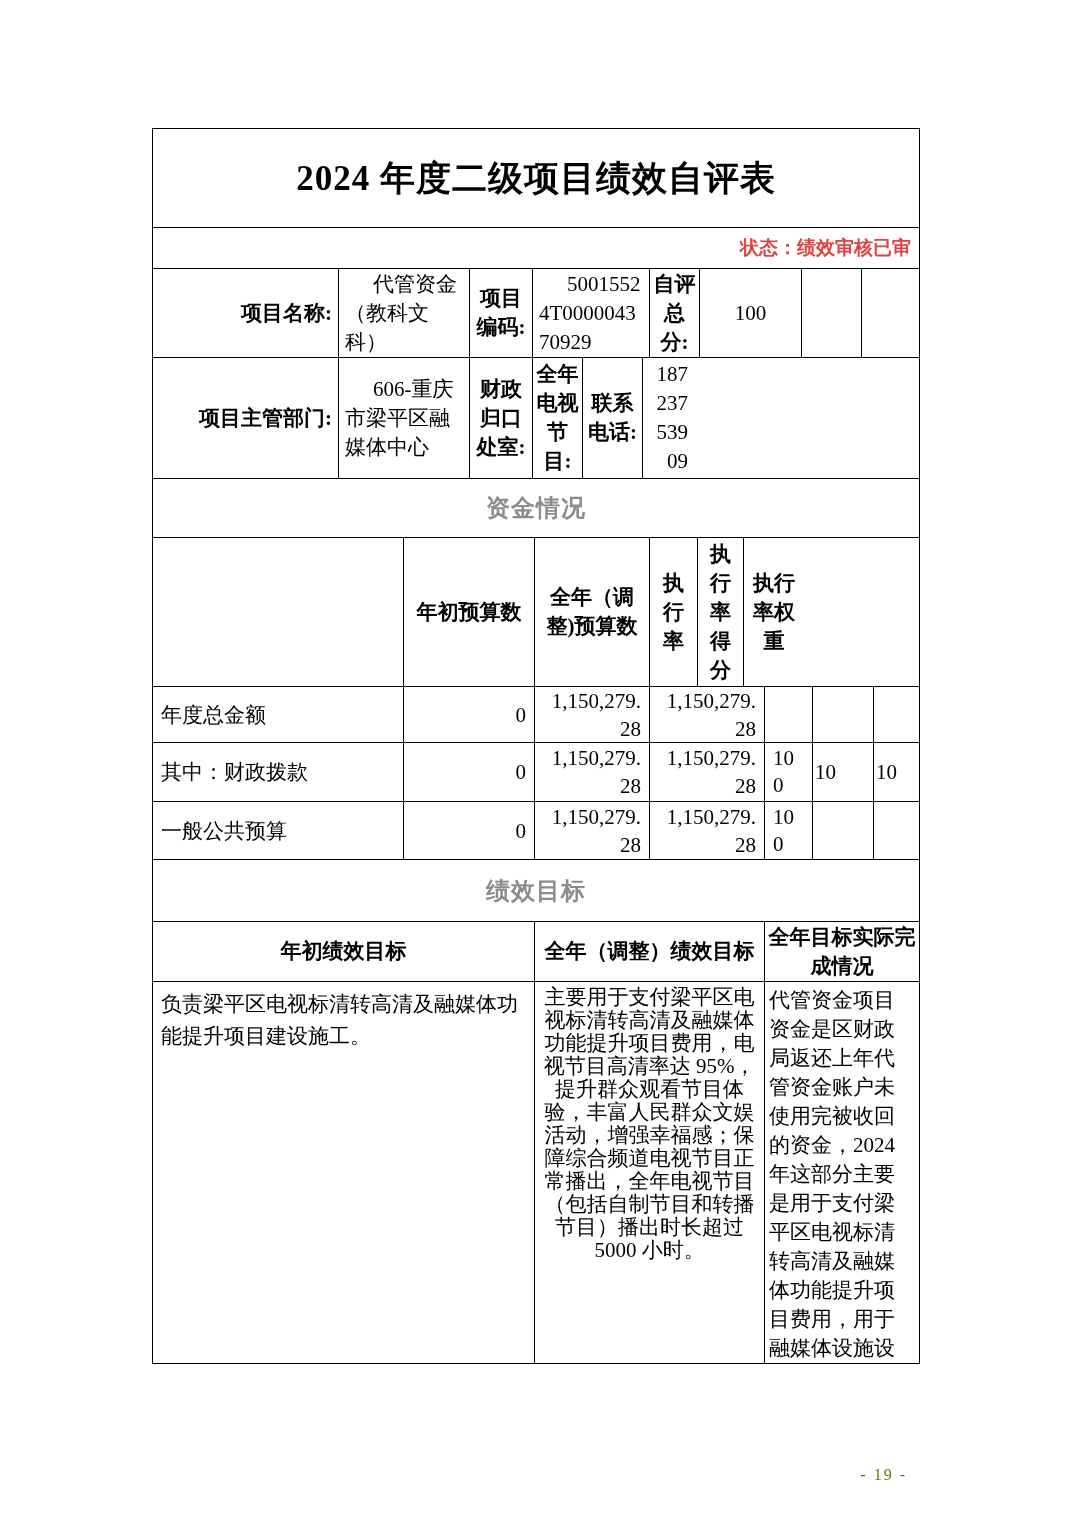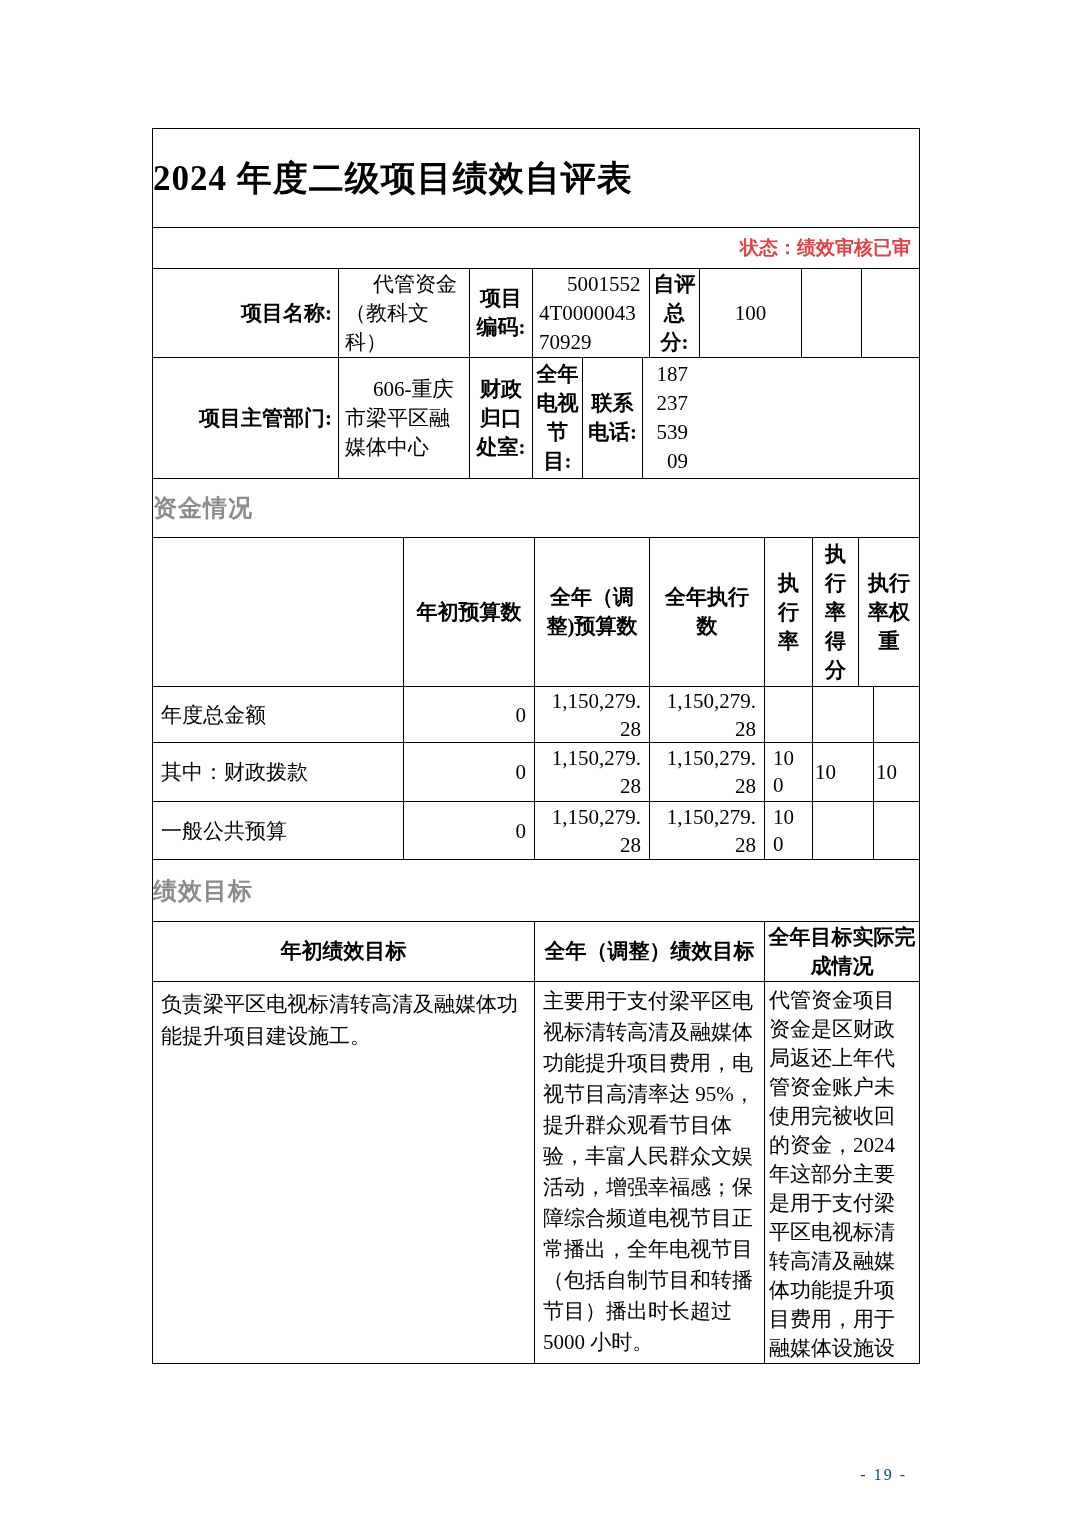--- a/index.html
+++ b/index.html
@@ -26,63 +26,63 @@
   .h60 { height: 60px; } .h382 { height: 382px; }
 
   
   .w185{width:185px}.w131{width:131px}.w63{width:63px}.w117{width:117px}
   .w50{width:50px}.w102{width:102px}.w60{width:60px}.w58{width:58px}
   .w250{width:250px}.w115{width:115px}.w48{width:48px}.w61{width:61px}.w46{width:46px}
   .w381{width:381px}.w230{width:230px}.w155{width:155px}
 
   
   .c-title { font-size: 35px; font-weight: bold; letter-spacing: 1px; }
-  .c-title .t { }
+  .c-title .t { text-align: center; }
   .c-status { padding-right: 8px; }
   .c-status .t { text-align: right; color: #e04345; font-weight: bold; font-size: 19px; }
 
   .lbl { font-weight: bold; padding: 4px 6px; font-size: 21px; }
   .lbl .t { text-align: right; line-height: 29px; }
   .lbl-c { font-weight: bold; padding: 2px 3px; font-size: 21px; }
   .lbl-c .t { text-align: center; line-height: 29px; word-break: break-all; }
 
   .val { padding: 4px 6px; font-size: 21px; }
   .val .t { text-align: left; line-height: 29px; text-indent: 28px; word-break: break-all; }
   .val-c { padding: 2px 4px; font-size: 21px; }
   .val-c .t { text-align: center; line-height: 29px; }
   .val-ni { padding: 4px 12px; font-size: 21px; }
   .val-ni .t { text-align: right; line-height: 29px; word-break: break-all; }
 
   .section { font-size: 24px; }
-  .section .t { color: #8c8c8c; font-weight: bold; letter-spacing: 1px; }
+  .section .t { text-align: center; color: #8c8c8c; font-weight: bold; letter-spacing: 1px; }
 
   .hdr { font-weight: bold; padding: 2px 6px; font-size: 21px; }
   .hdr .t { text-align: center; line-height: 29px; word-break: break-all; }
 
   .rowlabel { padding: 4px 8px; font-size: 21px; }
   .rowlabel .t { text-align: left; line-height: 28px; }
   .num { padding: 4px 8px; font-size: 21px; }
   .num .t { text-align: right; line-height: 28px; word-break: break-all; }
   .rate { padding: 4px 10px 4px 8px; font-size: 21px; }
   .rate .t { text-align: left; line-height: 27px; word-break: break-all; }
   .mid { padding: 2px 2px; font-size: 21px; }
   .mid .t { text-align: left; line-height: 27px; }
 
   .ghdr { font-weight: bold; padding: 2px 3px; font-size: 21px; }
   .ghdr .t { text-align: center; line-height: 29px; }
 
   .gtext { align-items: flex-start; font-size: 21px; }
   .g-left { padding: 6px 8px; }
   .g-left .t { text-align: left; line-height: 32px; }
   .g-mid { padding: 4px 8px; }
-  .g-mid .t { text-align: left; line-height: 31px; }
+  .g-mid .t { text-align: center; line-height: 23px; }
   .g-right { padding: 4px 4px; }
   .g-right .t { text-align: left; line-height: 29px; }
 
-  .page-number { position: absolute; top: 1466px; right: 162px; font-size: 16px; color: #0c4a6e; letter-spacing: 2px; }
+  .page-number { position: absolute; top: 1466px; right: 162px; font-size: 16px; color: #4d7c0f; letter-spacing: 2px; }
 </style>
 </head>
 <body>
 
 <div class="doc-table">
 
   <div class="row h98">
     <div class="cell c-title" style="width:766px">
       <span class="t">2024 年度二级项目绩效自评表</span>
     </div>
@@ -145,23 +145,20 @@
   </div>
 
   <div class="row h149">
     <div class="cell w250"></div>
     <div class="cell hdr w131">
       <span class="t">年初预算数</span>
     </div>
     <div class="cell hdr w115">
       <span class="t">全年（调整)预算数</span>
     </div>
-    <div class="cell hdr w115">
-      <span class="t">全年执行数</span>
-    </div>
     <div class="cell hdr w48">
       <span class="t">执行率</span>
     </div>
     <div class="cell hdr w46">
       <span class="t">执行率得分</span>
     </div>
     <div class="cell hdr w61">
       <span class="t">执行率权重</span>
     </div>
   </div>

